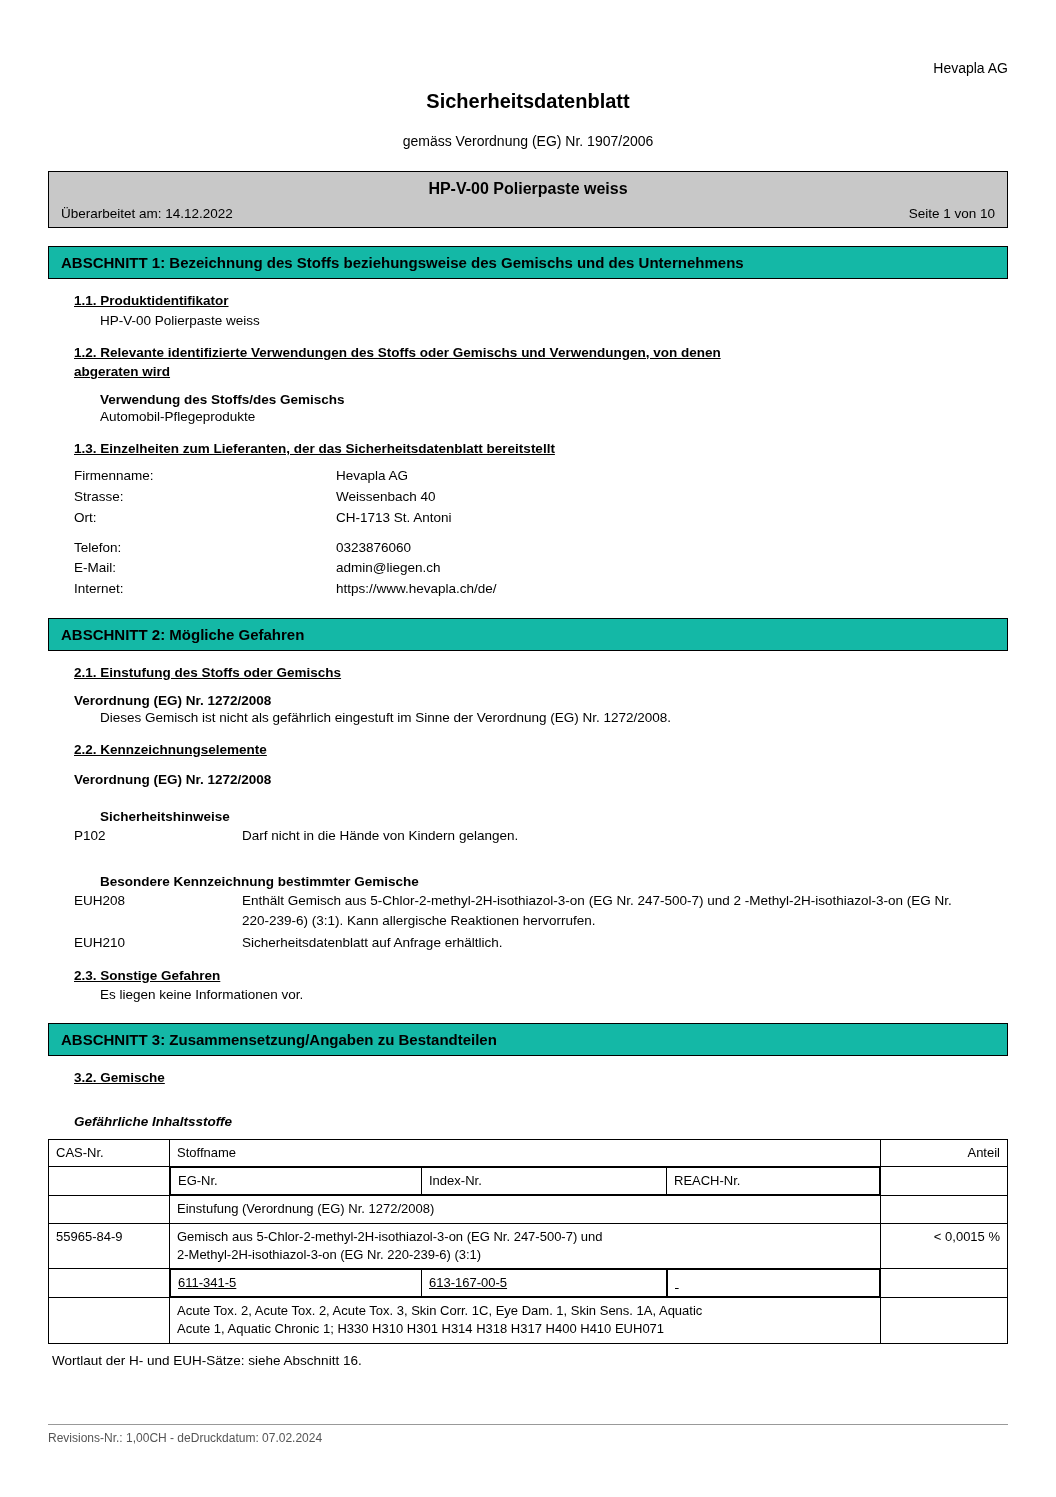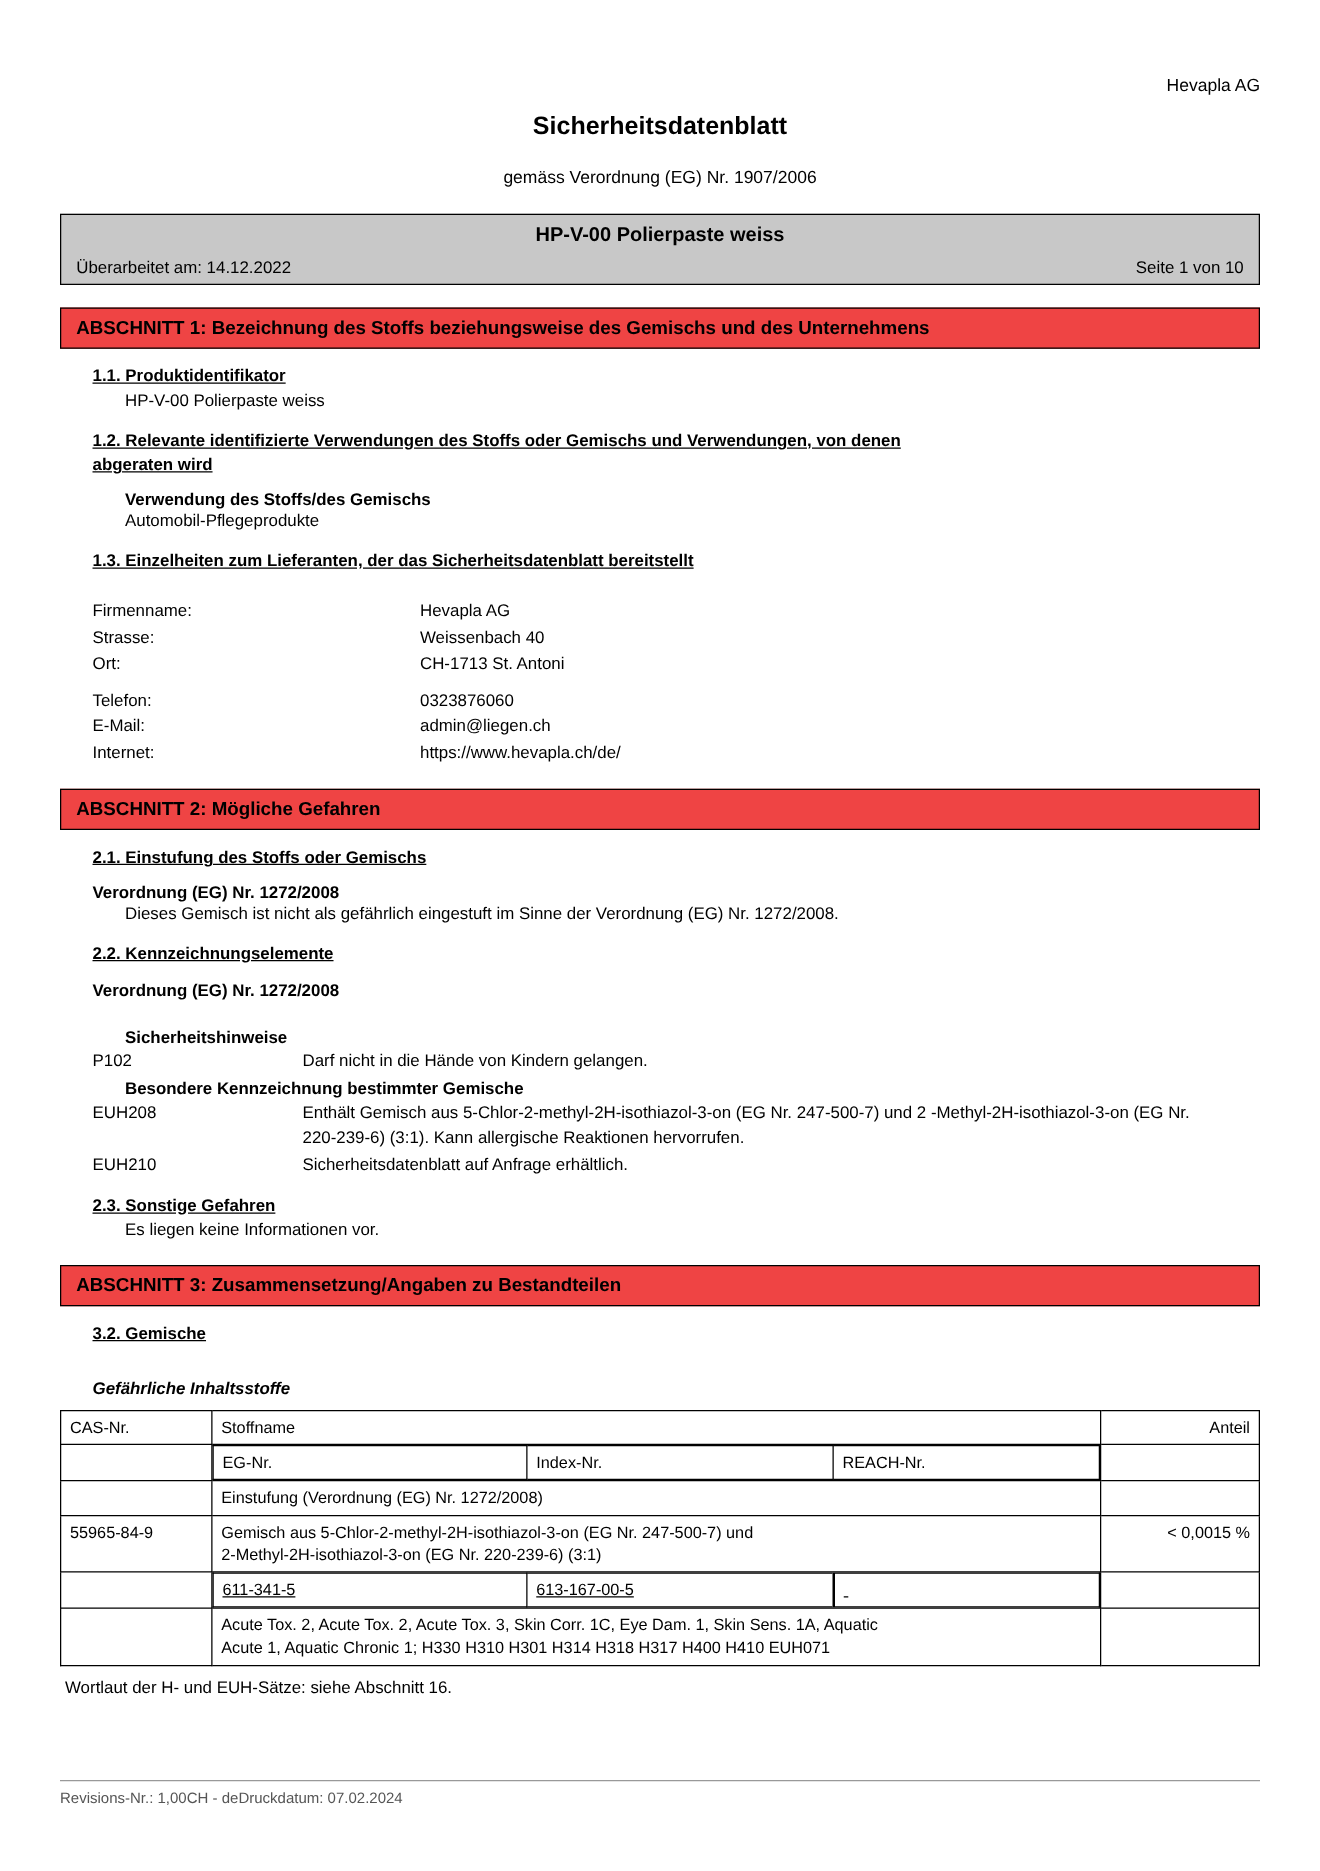--- a/index.html
+++ b/index.html
@@ -49,21 +49,21 @@
     font-weight: bold;
     font-size: 16px;
     margin-bottom: 8px;
   }
   .prod-meta {
     display: flex;
     justify-content: space-between;
     font-size: 13.5px;
   }
   .section-band {
-    background: #ef4444;
+    background: #14b8a6;
     border: 1px solid #000;
     font-weight: bold;
     font-size: 15px;
     padding: 7px 12px;
     box-sizing: border-box;
     margin-top: 18px;
   }
   .blk {
     margin-top: 12px;
   }
@@ -166,21 +166,21 @@
 
   <div class="blk">
     <div class="h-under ind1">1.2. Relevante identifizierte Verwendungen des Stoffs oder Gemischs und Verwendungen, von denen</div>
     <div class="h-under ind1">abgeraten wird</div>
     <div class="h-bold ind2" style="margin-top:10px;">Verwendung des Stoffs/des Gemischs</div>
     <div class="txt ind2">Automobil-Pflegeprodukte</div>
   </div>
 
   <div class="blk">
     <div class="h-under ind1">1.3. Einzelheiten zum Lieferanten, der das Sicherheitsdatenblatt bereitstellt</div>
-    <div class="ind1" style="margin-top:20px;">
+    <div class="ind1" style="margin-top:7px;">
       <div class="kv">
         <span class="k">Firmenname:</span>
         <span class="v">Hevapla AG</span>
       </div>
       <div class="kv">
         <span class="k">Strasse:</span>
         <span class="v">Weissenbach 40</span>
       </div>
       <div class="kv">
         <span class="k">Ort:</span>
@@ -211,21 +211,21 @@
   </div>
 
   <div class="blk">
     <div class="h-under ind1">2.2. Kennzeichnungselemente</div>
     <div class="h-bold ind1" style="margin-top:12px;">Verordnung (EG) Nr. 1272/2008</div>
     <div class="h-bold ind2" style="margin-top:22px;">Sicherheitshinweise</div>
     <div class="pitem">
       <span class="code">P102</span>
       <span class="body">Darf nicht in die Hände von Kindern gelangen.</span>
     </div>
-    <div class="h-bold ind2" style="margin-top:4px;">Besondere Kennzeichnung bestimmter Gemische</div>
+    <div class="h-bold ind2" style="margin-top:28px;">Besondere Kennzeichnung bestimmter Gemische</div>
     <div class="pitem">
       <span class="code">EUH208</span>
       <span class="body">Enthält Gemisch aus 5-Chlor-2-methyl-2H-isothiazol-3-on (EG Nr. 247-500-7) und 2 -Methyl-2H-isothiazol-3-on (EG Nr. 220-239-6) (3:1). Kann allergische Reaktionen hervorrufen.</span>
     </div>
     <div class="pitem">
       <span class="code">EUH210</span>
       <span class="body">Sicherheitsdatenblatt auf Anfrage erhältlich.</span>
     </div>
   </div>
 

